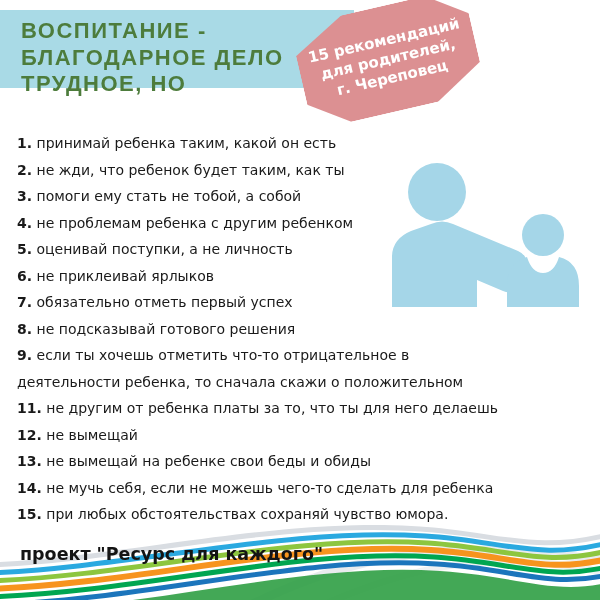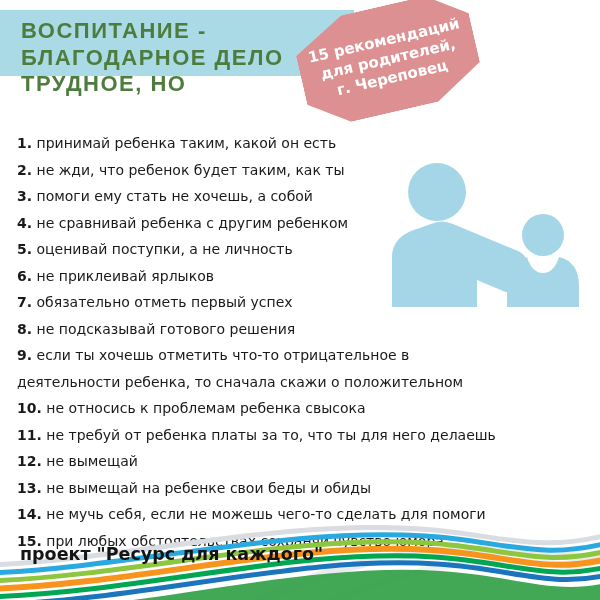--- a/index.html
+++ b/index.html
@@ -1,20 +1,20 @@
 <!DOCTYPE html>
 <html><head>
 <meta charset="utf-8">
 <style>
   html,body{margin:0;padding:0;background:#fff;}
   .page{position:relative;width:600px;height:600px;background:#fff;overflow:hidden;
         font-family:"DejaVu Sans",sans-serif;color:#1a1a1a;}
 
   
-  .header{position:absolute;left:0;top:10px;width:354px;height:66px;background:#a9dae6;}
+  .header{position:absolute;left:0;top:10px;width:354px;height:78px;background:#a9dae6;}
   .title{margin:0;padding:8px 0 0 21px;font-family:"Liberation Sans",sans-serif;
          font-weight:bold;font-size:22px;line-height:26.5px;letter-spacing:1.5px;color:#4d7c3c;}
   .title span{display:block;}
 
   
   .badge{position:absolute;left:299px;top:6px;width:178px;height:106px;
          transform:rotate(-13deg);}
   .badge-bg{position:absolute;inset:0;background:#dc9092;mix-blend-mode:multiply;
             clip-path:polygon(30% 0%,78% 0%,100% 25%,100% 72%,72% 100%,22% 100%,0% 75%,0% 28%);}
   .badge-text{position:absolute;inset:0;display:flex;flex-direction:column;justify-content:center;
@@ -66,33 +66,32 @@
                Q149,111 145,121 L137,141 Q133,150 123,146 L97,135 L97,162 Z"></path>
       <circle cx="163" cy="90" r="21"></circle>
       <path d="M127,162 L127,141 Q127,117 147,112 Q152,128 163,128 Q174,128 179,112
                Q199,117 199,141 L199,162 Z"></path>
     </g>
   </svg>
 
   <div class="list">
       <div class="item"><b class="num">1.</b><span class="txt"> принимай ребенка таким, какой он есть</span></div>
       <div class="item"><b class="num">2.</b><span class="txt"> не жди, что ребенок будет таким, как ты</span></div>
-      <div class="item"><b class="num">3.</b><span class="txt"> помоги ему стать не хочешь, а собой</span></div>
-      <div class="item"><b class="num">4.</b><span class="txt"> не сравнивай ребенка с другим ребенком</span></div>
+      <div class="item"><b class="num">3.</b><span class="txt"> помоги ему стать не тобой, а собой</span></div>
+      <div class="item"><b class="num">4.</b><span class="txt"> не проблемам ребенка с другим ребенком</span></div>
       <div class="item"><b class="num">5.</b><span class="txt"> оценивай поступки, а не личность</span></div>
       <div class="item"><b class="num">6.</b><span class="txt"> не приклеивай ярлыков</span></div>
       <div class="item"><b class="num">7.</b><span class="txt"> обязательно отметь первый успех</span></div>
       <div class="item"><b class="num">8.</b><span class="txt"> не подсказывай готового решения</span></div>
       <div class="item"><b class="num">9.</b><span class="txt"> если ты хочешь отметить что-то отрицательное в
 деятельности ребенка, то сначала скажи о положительном</span></div>
-      <div class="item"><b class="num">10.</b><span class="txt"> не относись к проблемам ребенка свысока</span></div>
-      <div class="item"><b class="num">11.</b><span class="txt"> не требуй от ребенка платы за то, что ты для него делаешь</span></div>
+      <div class="item"><b class="num">11.</b><span class="txt"> не другим от ребенка платы за то, что ты для него делаешь</span></div>
       <div class="item"><b class="num">12.</b><span class="txt"> не вымещай</span></div>
       <div class="item"><b class="num">13.</b><span class="txt"> не вымещай на ребенке свои беды и обиды</span></div>
-      <div class="item"><b class="num">14.</b><span class="txt"> не мучь себя, если не можешь чего-то сделать для помоги</span></div>
+      <div class="item"><b class="num">14.</b><span class="txt"> не мучь себя, если не можешь чего-то сделать для ребенка</span></div>
       <div class="item"><b class="num">15.</b><span class="txt"> при любых обстоятельствах сохраняй чувство юмора.</span></div>
     </div>
 
   <svg class="waves" viewBox="0 0 600 75" preserveAspectRatio="none" aria-hidden="true">
     <path d="M240,85 C360,25 450,12 620,38" fill="none" stroke="#e9ebee" stroke-width="9"></path>
     <path d="M300,90 C420,35 500,22 625,52" fill="none" stroke="#eff1f3" stroke-width="7"></path>
     <path d="M-10,40 C130,34 280,-6 420,4 C500,9 535,30 615,8" fill="none" stroke="#d9dde2" stroke-width="5"></path>
     <path d="M-10,48 C135,42 285,2 425,11 C505,16 540,37 615,16" fill="none" stroke="#2aa9e0" stroke-width="5"></path>
     <path d="M-10,56 C140,50 290,9 428,18 C508,23 543,44 615,24" fill="none" stroke="#8dc63f" stroke-width="5"></path>
     <path d="M-10,64 C145,58 293,16 431,25 C511,30 546,51 615,32" fill="none" stroke="#f7941e" stroke-width="6"></path>

